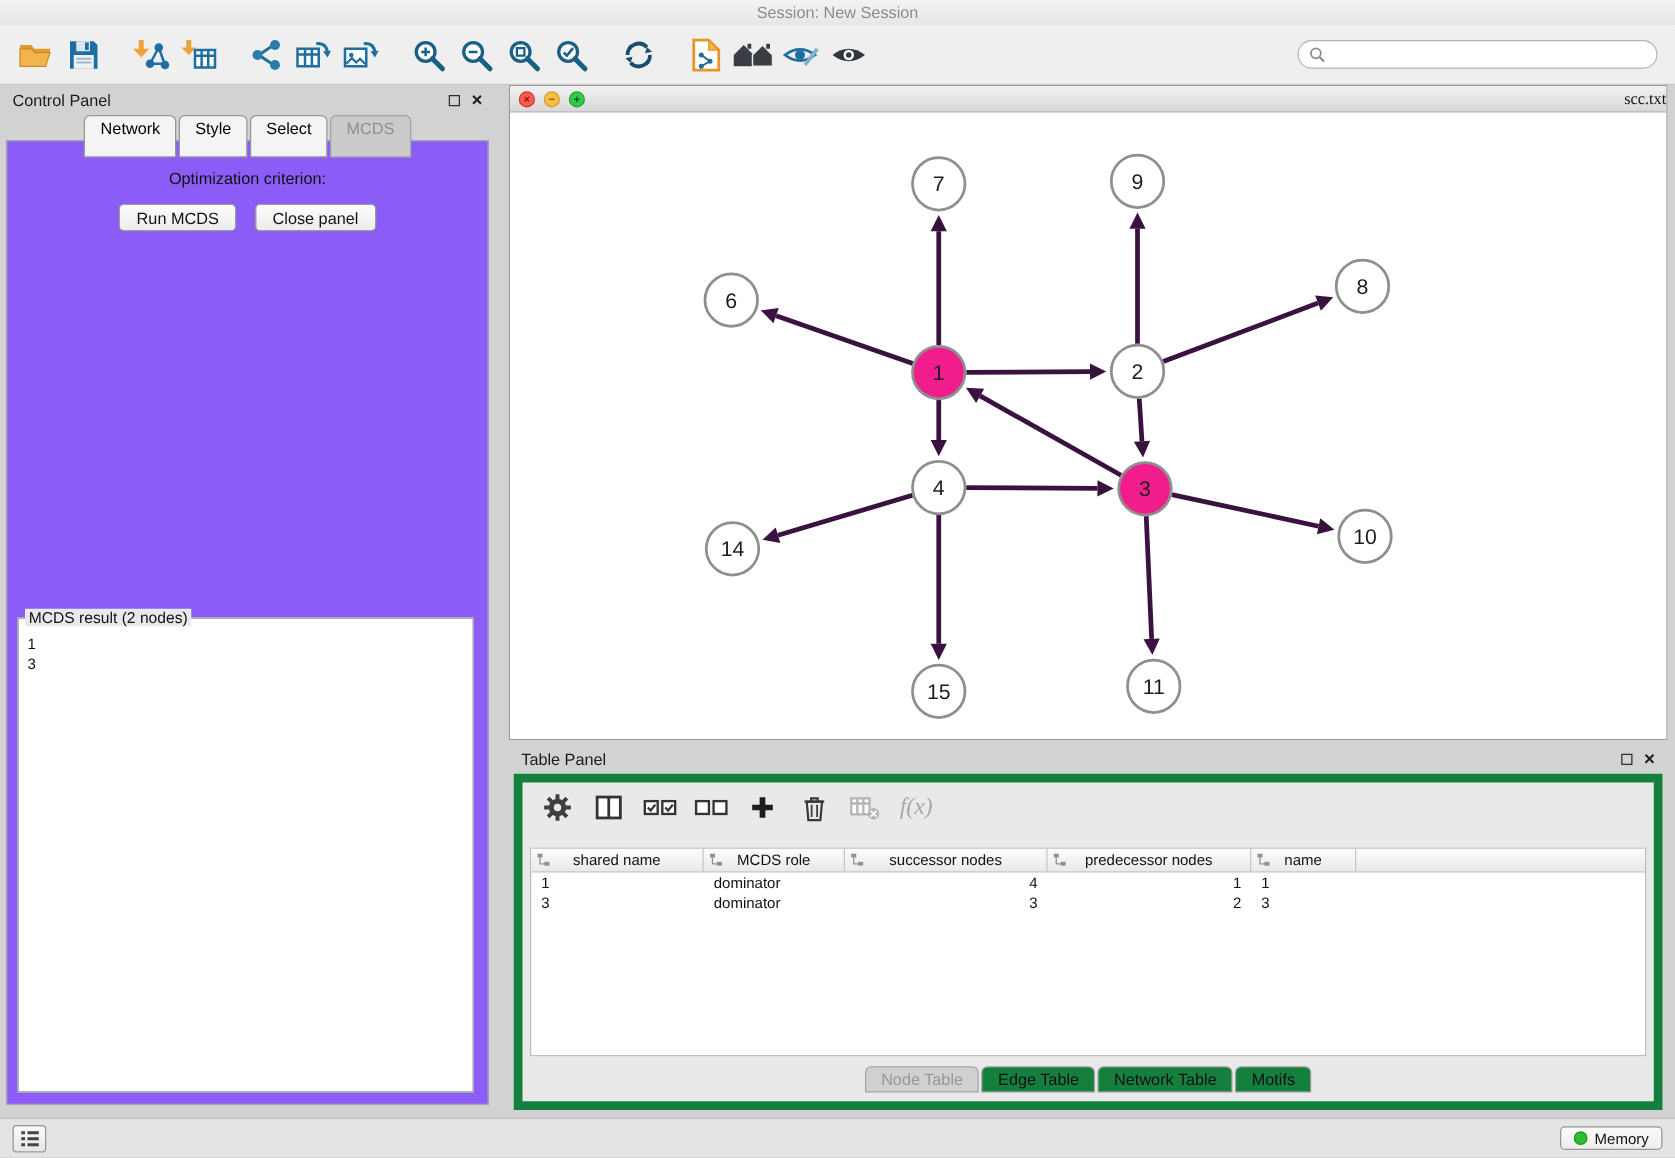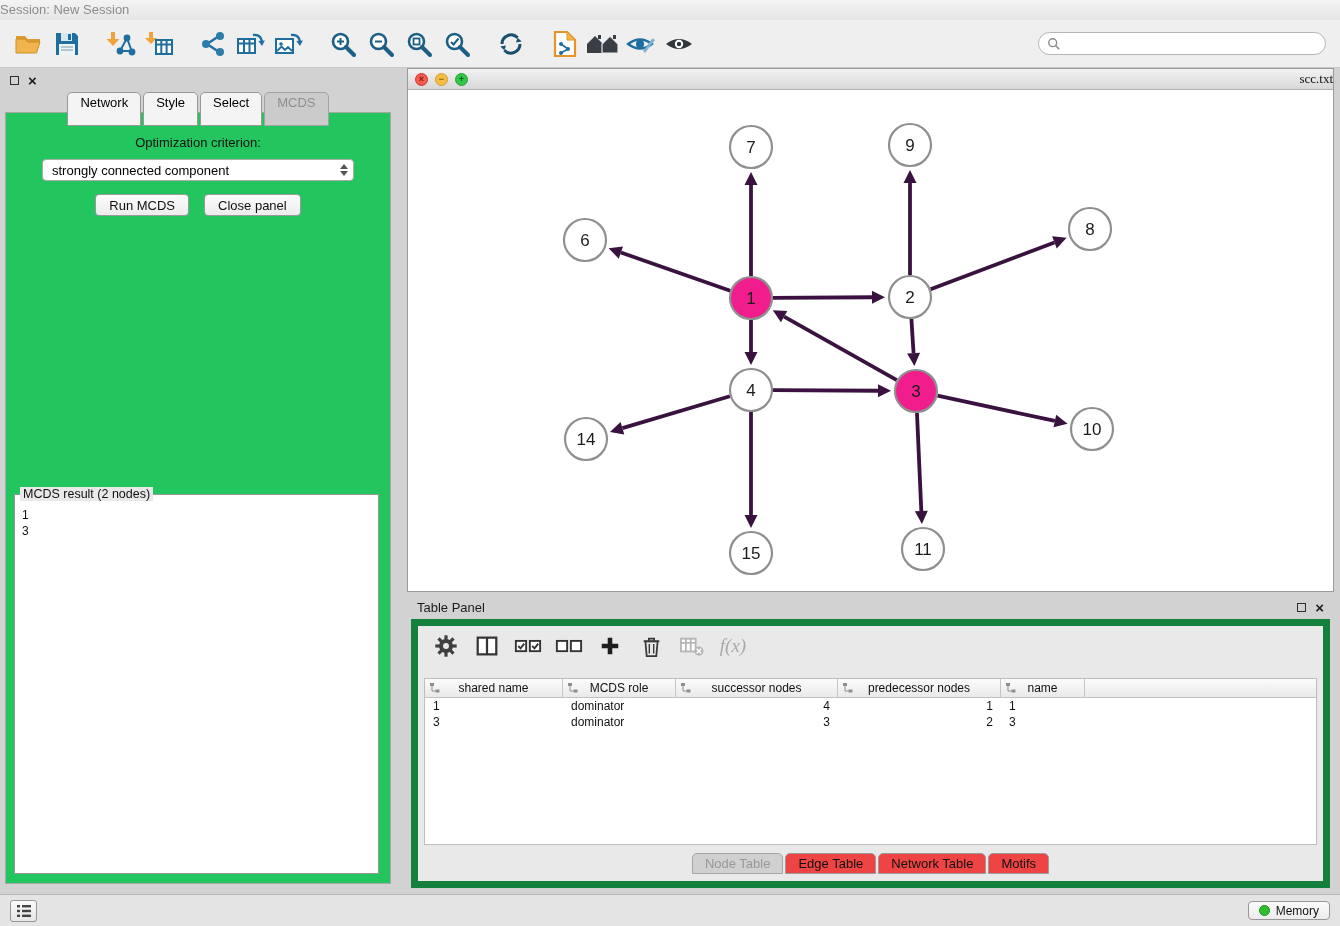--- a/index.html
+++ b/index.html
@@ -1,40 +1,40 @@
 <!DOCTYPE html>
 <html><head>
 <meta charset="utf-8">
 <style>
   *{box-sizing:border-box;margin:0;padding:0;}
   html,body{width:1340px;height:926px;}
   body{font-family:"Liberation Sans",sans-serif;background:#d2d2d2;position:relative;overflow:hidden;}
 
   
-  .titlebar{height:36px;background:linear-gradient(#f3f3f3,#dcdcdc);border-bottom:1px solid #bcbcbc;font-size:13px;line-height:19px;color:#8c8c8c;}
+  .titlebar{height:36px;background:linear-gradient(#f3f3f3,#dcdcdc);border-bottom:1px solid #bcbcbc;text-align:center;font-size:13px;line-height:19px;color:#8c8c8c;}
 
   
   .toolbar{position:absolute;top:20px;left:0;right:0;height:48px;background:#efefef;border-bottom:1px solid #c9c9c9;display:flex;align-items:center;padding:0 10px;}
   .tgroup{display:flex;margin-right:16px;}
   .tbtn{width:38px;height:38px;display:flex;align-items:center;justify-content:center;border-radius:5px;}
   .search{margin-left:auto;margin-right:4px;width:288px;height:23px;background:#fff;border:1px solid #b5b5b5;border-radius:12px;display:flex;align-items:center;padding:0 8px;gap:5px;}
   .search input{border:none;outline:none;flex:1;font-size:12px;background:transparent;font-family:inherit;}
 
   
   .panel-header{height:24px;display:flex;align-items:center;padding:0 10px;font-size:13px;color:#1c1c1c;gap:9px;}
   .panel-title{flex:1;}
   .float-icon{width:9px;height:9px;border:1.5px solid #2e2e2e;display:inline-block;}
   .close-x{font-size:15px;font-weight:bold;color:#1c1c1c;line-height:1;}
 
   
   .control-panel{position:absolute;left:0;top:68px;width:396px;height:820px;}
   .cp-tabs{display:flex;justify-content:center;position:relative;z-index:2;height:34px;margin-bottom:-1px;}
   .cp-tab{background:#f4f4f4;border:1px solid #989898;padding:1px 12px 0;font-size:13px;line-height:17px;border-radius:5px 5px 0 0;margin:0 1px;}
   .cp-tab.active{background:#cbcbcb;color:#8f8f8f;border-color:#a3a3a3;}
-  .cp-body{position:absolute;left:5px;right:5px;top:44px;bottom:4px;background:#22c55e;border:1px solid #a6a6a6;}
+  .cp-body{position:absolute;left:5px;right:5px;top:44px;bottom:4px;background:#8b5cf6;border:1px solid #a6a6a6;}
   .opt-label{text-align:center;font-size:13px;margin-top:22px;color:#111;}
   .dropdown{width:312px;height:22px;margin:9px auto 0;background:#fff;border:1px solid #ababab;border-radius:4px;display:flex;align-items:center;padding:0 5px 0 9px;font-size:13px;}
   .dropdown .val{flex:1;}
   .spin{display:flex;flex-direction:column;gap:2px;align-items:center;}
   .spin i{display:block;width:0;height:0;border-left:4px solid transparent;border-right:4px solid transparent;}
   .spin .up{border-bottom:5px solid #555;}
   .spin .down{border-top:5px solid #555;}
   .cp-buttons{display:flex;justify-content:center;gap:15px;margin-top:13px;}
   .cp-buttons button{font-family:inherit;font-size:13px;height:22px;padding:0 13px;background:linear-gradient(#fdfdfd,#ececec);border:1px solid #9a9a9a;border-radius:4px;color:#111;}
   .result-box{position:absolute;left:8px;right:11px;top:381px;bottom:9px;border:1px solid #989898;background:#fff;}
@@ -59,21 +59,21 @@
   .tp-toolbar{height:40px;display:flex;align-items:center;gap:9px;padding-left:12px;}
   .tp-btn{width:32px;height:30px;display:flex;align-items:center;justify-content:center;}
   .fx{font-family:"Liberation Serif",serif;font-style:italic;font-size:19px;color:#a8a8a8;}
   .tp-table{position:absolute;left:6px;right:6px;top:52px;bottom:36px;background:#fff;border:1px solid #bdbdbd;overflow:hidden;}
   .thead{display:flex;height:19px;background:linear-gradient(#fcfcfc,#e9e9e9);border-bottom:1px solid #c2c2c2;}
   .th{display:flex;align-items:center;justify-content:center;position:relative;border-right:1px solid #c6c6c6;font-size:12px;color:#111;}
   .sort-ic{position:absolute;left:4px;top:3px;display:flex;}
   .tr{display:flex;height:16px;}
   .td{font-size:12px;line-height:16px;padding:0 8px;overflow:hidden;white-space:nowrap;color:#111;}
   .tp-tabs{position:absolute;left:0;right:0;bottom:7px;display:flex;justify-content:center;}
-  .tp-tab{background:#ef4444;border:1px solid #9b9b9b;font-size:13px;line-height:17px;padding:1px 12px;margin:0 1px;border-radius:5px 5px 0 0;color:#111;}
+  .tp-tab{background:#15803d;border:1px solid #9b9b9b;font-size:13px;line-height:17px;padding:1px 12px;margin:0 1px;border-radius:5px 5px 0 0;color:#111;}
   .tp-tab.active{background:#d0d0d0;color:#979797;border-color:#a5a5a5;}
 
   
   .status-bar{position:absolute;left:0;right:0;bottom:0;height:32px;background:#e4e4e4;border-top:1px solid #b8b8b8;display:flex;align-items:center;padding:0 10px;}
   .list-btn{width:27px;height:22px;border:1px solid #979797;border-radius:3px;background:linear-gradient(#fafafa,#e6e6e6);display:flex;align-items:center;justify-content:center;}
   .memory-btn{margin-left:auto;height:19px;border:1px solid #979797;border-radius:4px;background:linear-gradient(#fbfbfb,#ececec);display:flex;align-items:center;gap:6px;padding:0 10px;font-size:12px;color:#111;}
   .memory-btn .dot{width:11px;height:11px;border-radius:50%;background:#2fbe2f;border:1px solid #1f8f1f;}
 </style>
 </head>
 <body>
@@ -225,38 +225,32 @@
     <svg viewBox="0 0 16 16" width="14" height="14">
         <circle cx="6.5" cy="6.5" r="4.5" fill="none" stroke="#8a8a8a" stroke-width="1.6"></circle>
         <line x1="10" y1="10" x2="14" y2="14" stroke="#8a8a8a" stroke-width="1.8"></line>
       </svg>
     <input placeholder="" style="">
   </div>
 </div>
 
 <div class="control-panel">
   <div class="panel-header">
+    <span class="panel-title">Control Panel</span>
     <span class="float-icon"></span>
     <span class="close-x">×</span>
   </div>
   <div class="cp-tabs">
       <div class="cp-tab">Network</div>
       <div class="cp-tab">Style</div>
       <div class="cp-tab">Select</div>
       <div class="cp-tab active">MCDS</div>
     </div>
   <div class="cp-body">
     <div class="opt-label">Optimization criterion:</div>
-    <div class="dropdown">
-      <span class="val">strongly connected component</span>
-      <span class="spin">
-          <i class="up"></i>
-          <i class="down"></i>
-        </span>
-    </div>
     <div class="cp-buttons">
       <button>Run MCDS</button>
       <button>Close panel</button>
     </div>
     <div class="result-box">
       <span class="legend">MCDS result (2 nodes)</span>
       <div class="result-text">1
 3</div>
     </div>
   </div>

